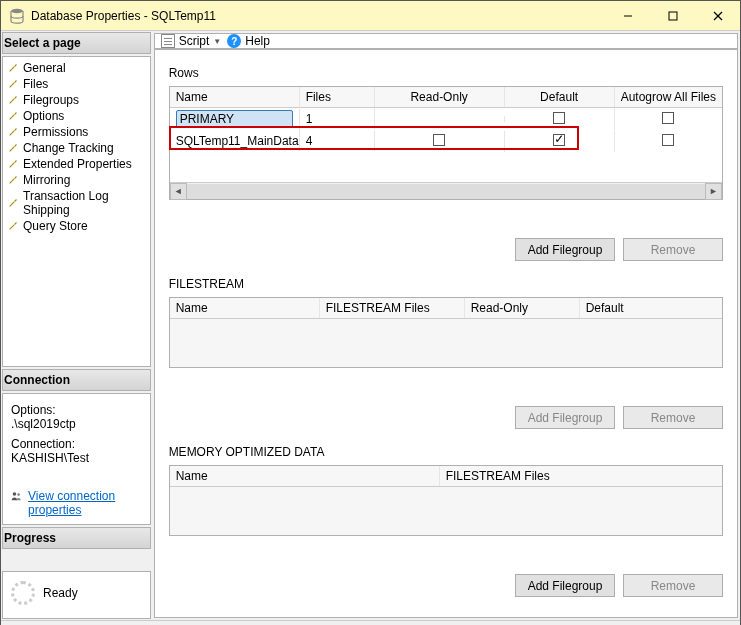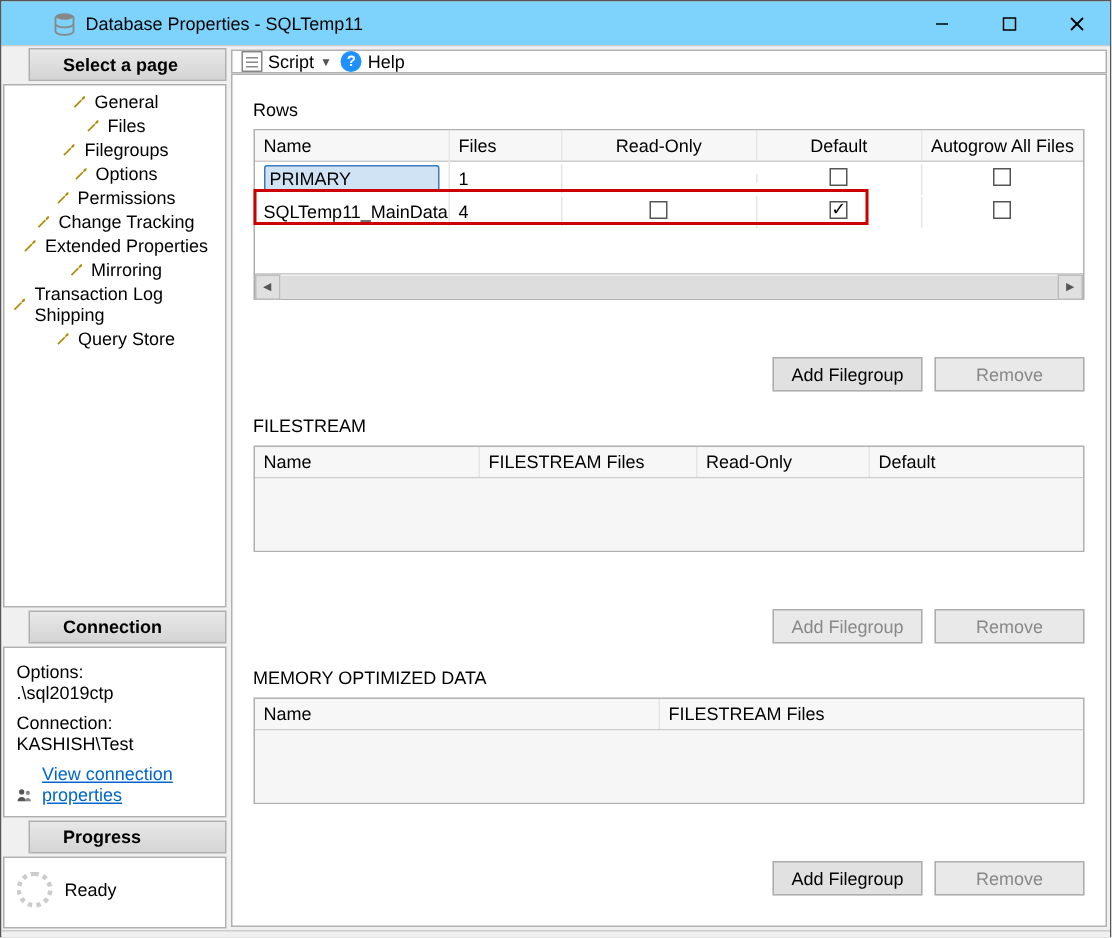--- a/index.html
+++ b/index.html
@@ -17,22 +17,21 @@
     background: #fff;
     display: flex;
     flex-direction: column;
   }
   
   .titlebar {
     height: 30px;
     display: flex;
     align-items: center;
     border-bottom: 1px solid #ccc;
-    background: #7dd3fc;
-    padding-left: 26px;
+    background: #fef9c3;
   }
   .titlebar .icon { width: 16px; height: 16px; margin-left: 8px; margin-right: 6px; }
   .titlebar .title { flex: 1; }
   .titlebar .controls { display: flex; }
   .titlebar .controls div {
     width: 45px; height: 29px;
     display: flex; align-items: center; justify-content: center;
   }
   .db-icon { fill:#888; }
   
@@ -44,46 +43,44 @@
   .left-pane {
     width: 170px;
     display: flex;
     flex-direction: column;
     padding: 1px;
     gap: 2px;
   }
   .panel-head {
     background: linear-gradient(#e8e8e8,#d4d4d4);
     border: 1px solid #b0b0b0;
-    padding: 3px 22px;
+    padding: 3px 1px;
     font-weight: bold;
-    margin-left: 17px;
   }
   .panel-body {
     background: #fff;
     border: 1px solid #b0b0b0;
     padding: 3px 2px;
   }
   .nav-item {
     display: flex;
     align-items: center;
     gap: 4px;
     padding: 1px 2px;
     cursor: pointer;
-    justify-content: center;
   }
   .wrench {
     width: 12px; height: 12px; flex-shrink:0;
     color:#aa8a00;
   }
   .panel-body.flex { flex:1; }
   .conn-block { padding: 4px 6px; }
   .conn-label { margin-top: 2px; }
   .conn-val { margin-bottom: 6px; }
-  .link-row { display:flex; align-items:flex-end; gap:6px; margin-top:6px;}
+  .link-row { display:flex; align-items:flex-start; gap:6px; margin-top:24px;}
   .link { color: #0066cc; text-decoration: underline; cursor:pointer;}
   .people { width:14px; height:14px; }
   .progress-row { display:flex; align-items:center; gap:8px; padding:6px;}
   .spinner { width:24px; height:24px; border:3px dotted #ccc; border-radius:50%; }
   
   .right-pane {
     flex:1;
     display:flex;
     flex-direction:column;
     padding:2px;
@@ -308,21 +305,21 @@
                 <circle cx="11" cy="6" r="2" fill="#888"></circle>
                 <path d="M1 14c0-2.5 2-4 4-4s4 1.5 4 4" fill="#555"></path>
                 <path d="M8 14c0-2 1.5-3.2 3-3.2s3 1.2 3 3.2" fill="#888"></path>
               </svg>
             <span class="link">View connection properties</span>
           </div>
         </div>
       </div>
 
       <div class="panel-head">Progress</div>
-      <div class="panel-body" style="height:48px;">
+      <div class="panel-body" style="height:48px;margin-top:20px;">
         <div class="progress-row">
           <div class="spinner"></div>
           <span>Ready</span>
         </div>
       </div>
     </div>
 
     <div class="right-pane">
       <div class="toolbar">
         <div class="tbtn">

